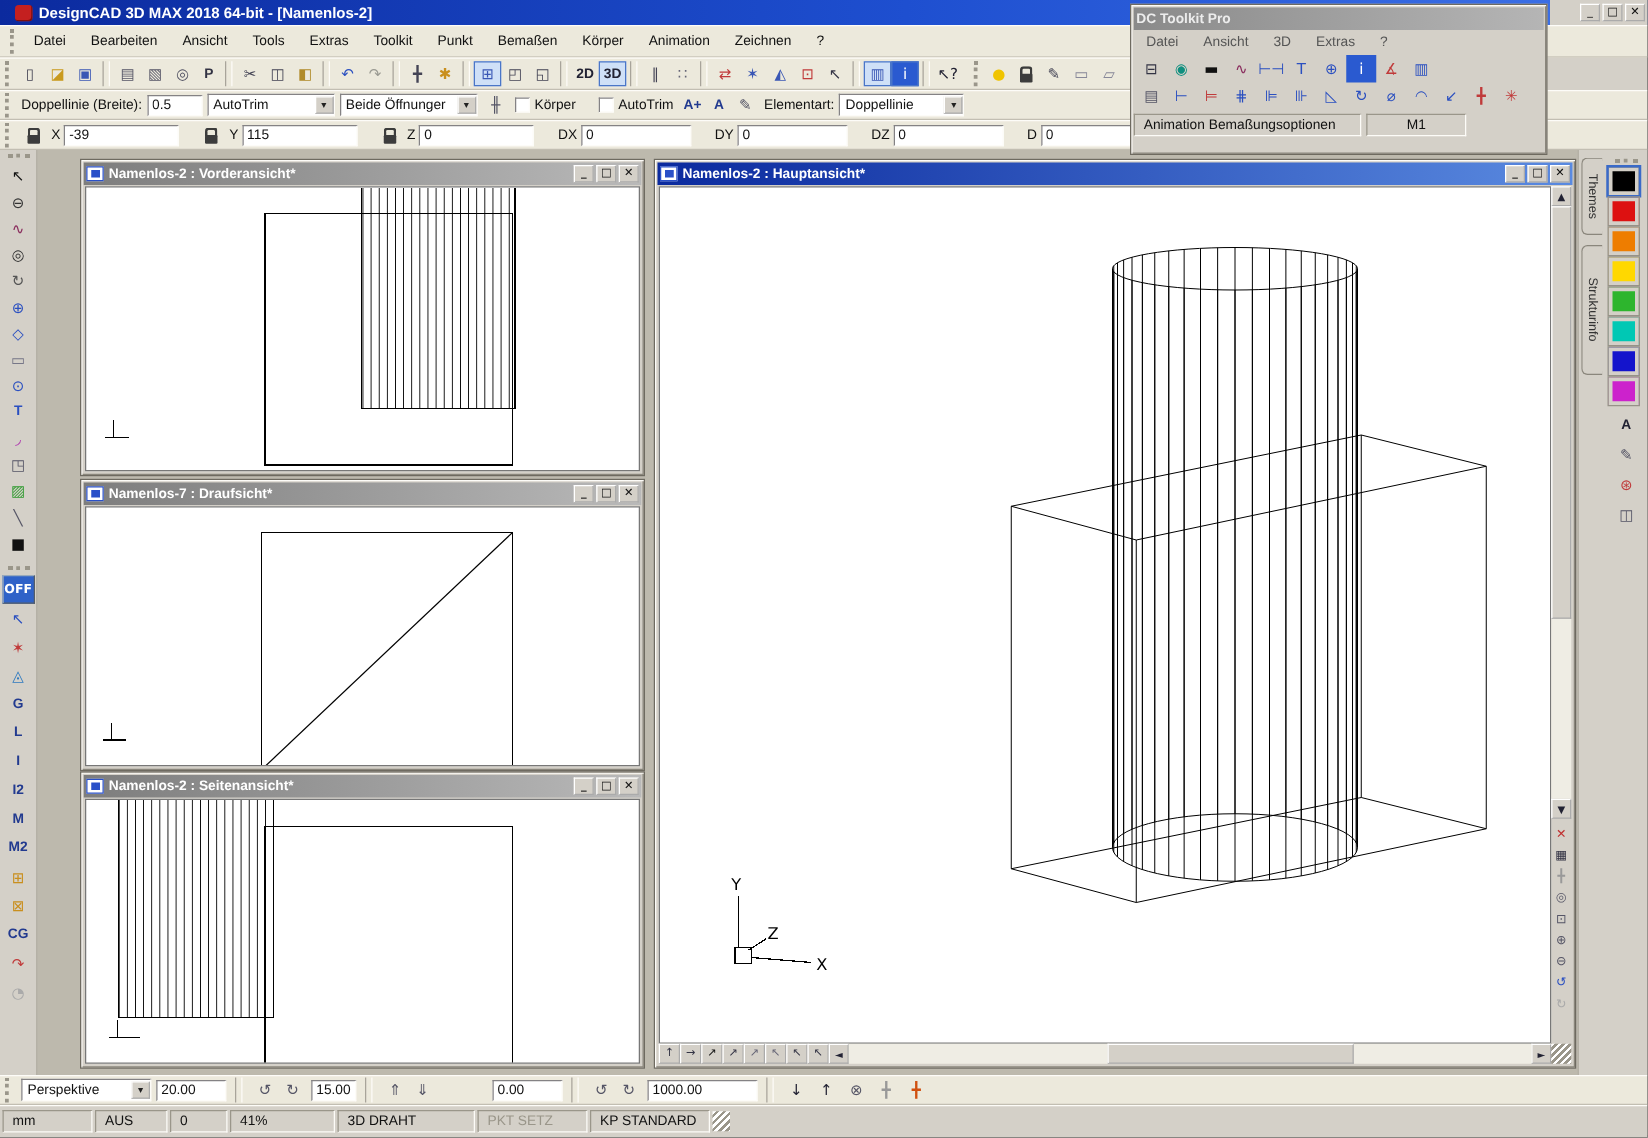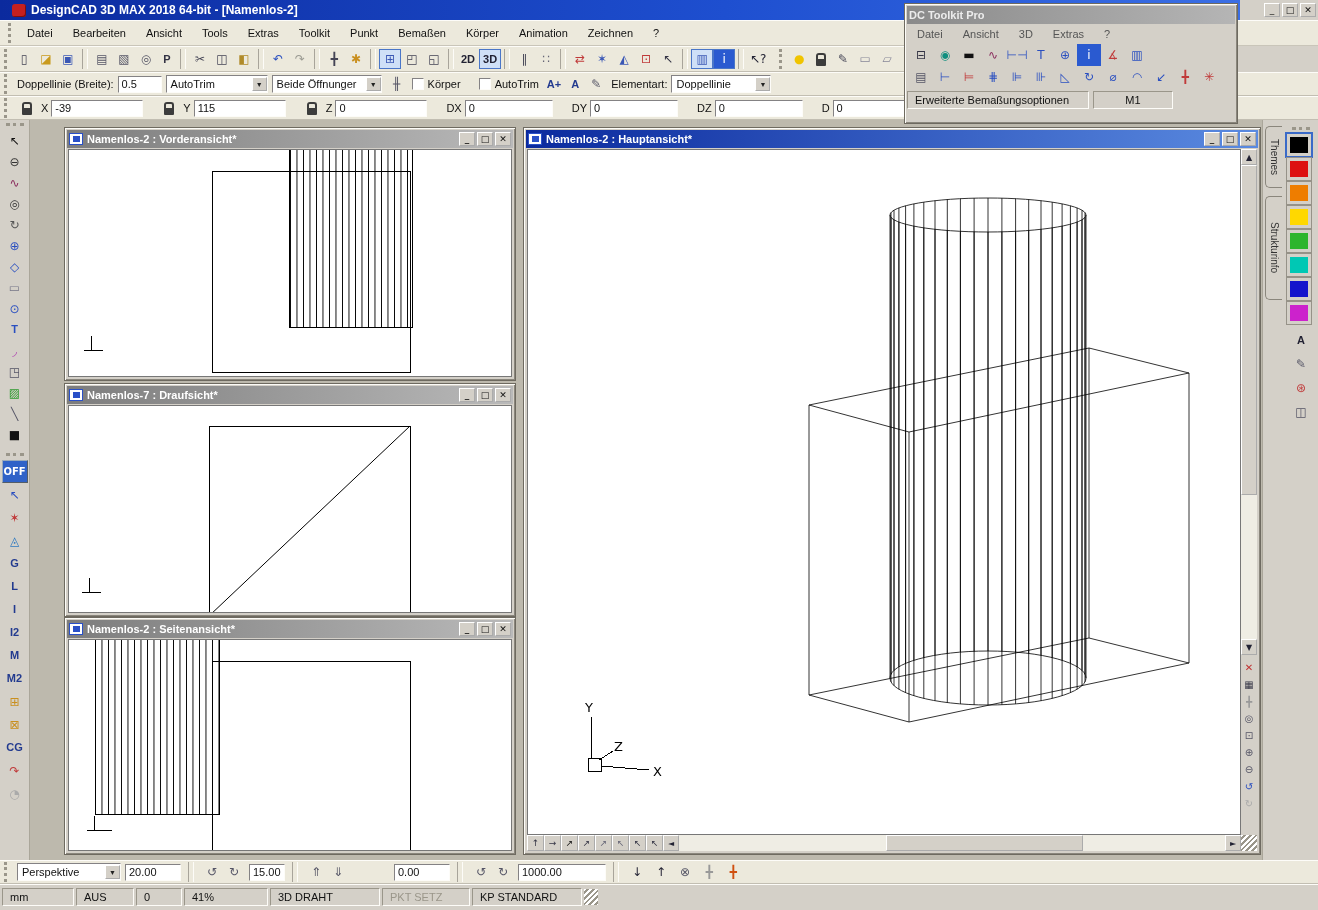--- a/index.html
+++ b/index.html
@@ -478,21 +478,21 @@
         <span class="tb" style="width: 24px; height: 22px; color: rgb(42, 79, 192);">⊪</span>
         <span class="tb" style="width: 24px; height: 22px; color: rgb(42, 79, 192);">◺</span>
         <span class="tb" style="width: 24px; height: 22px; color: rgb(42, 79, 192);">↻</span>
         <span class="tb" style="width: 24px; height: 22px; color: rgb(42, 79, 192);">⌀</span>
         <span class="tb" style="width: 24px; height: 22px; color: rgb(42, 79, 192);">◠</span>
         <span class="tb" style="width: 24px; height: 22px; color: rgb(42, 79, 192);">↙</span>
         <span class="tb" style="width: 24px; height: 22px; color: rgb(192, 58, 58);">╋</span>
         <span class="tb" style="width: 24px; height: 22px; color: rgb(192, 58, 58);">✳</span>
       </div>
     <div style="display:flex;gap:4px;margin:3px 2px 0 2px;">
-      <span class="scell" style="width:182px;">Erweiterte Bemaßungsoptionen</span>
+      <span class="scell" style="width:182px;">Animation Bemaßungsoptionen</span>
       <span class="scell" style="width:80px;justify-content:center;">M1</span>
     </div>
   </div>
 
   <div style="position:absolute;left:1262px;top:120px;width:56px;height:740px;background:#d4d0c8;border-left:1px solid #aaa69a;">
     <div class="rtab" style="top:6px;height:62px;">Themes</div>
     <div class="rtab" style="top:76px;height:104px;">Strukturinfo</div>
     <div style="position:absolute;left:24px;top:4px;width:28px;">
       <div class="hgrip"></div>
       <div>
@@ -549,17 +549,17 @@
       </span>
   </div>
 
   <div style="position:absolute;left:0;top:884px;width:1318px;height:24px;background:#d4d0c8;border-top:1px solid #fdfcf8;display:flex;align-items:center;gap:2px;padding:0 2px;">
     <span class="scell" style="width:72px;">mm</span>
     <span class="scell" style="width:58px;">AUS</span>
     <span class="scell" style="width:46px;">0</span>
     <span class="scell" style="width:84px;">41%</span>
     <span class="scell" style="width:110px;">3D DRAHT</span>
     <span class="scell" style="width:88px;color:#9a968a;">PKT SETZ</span>
-    <span class="scell" style="width:110px;text-align:right;">KP STANDARD</span>
+    <span class="scell" style="width:96px;text-align:right;">KP STANDARD</span>
     <span class="grip" style="width:14px;height:16px;"></span>
   </div>
 
 </div>
 
 </body></html>

